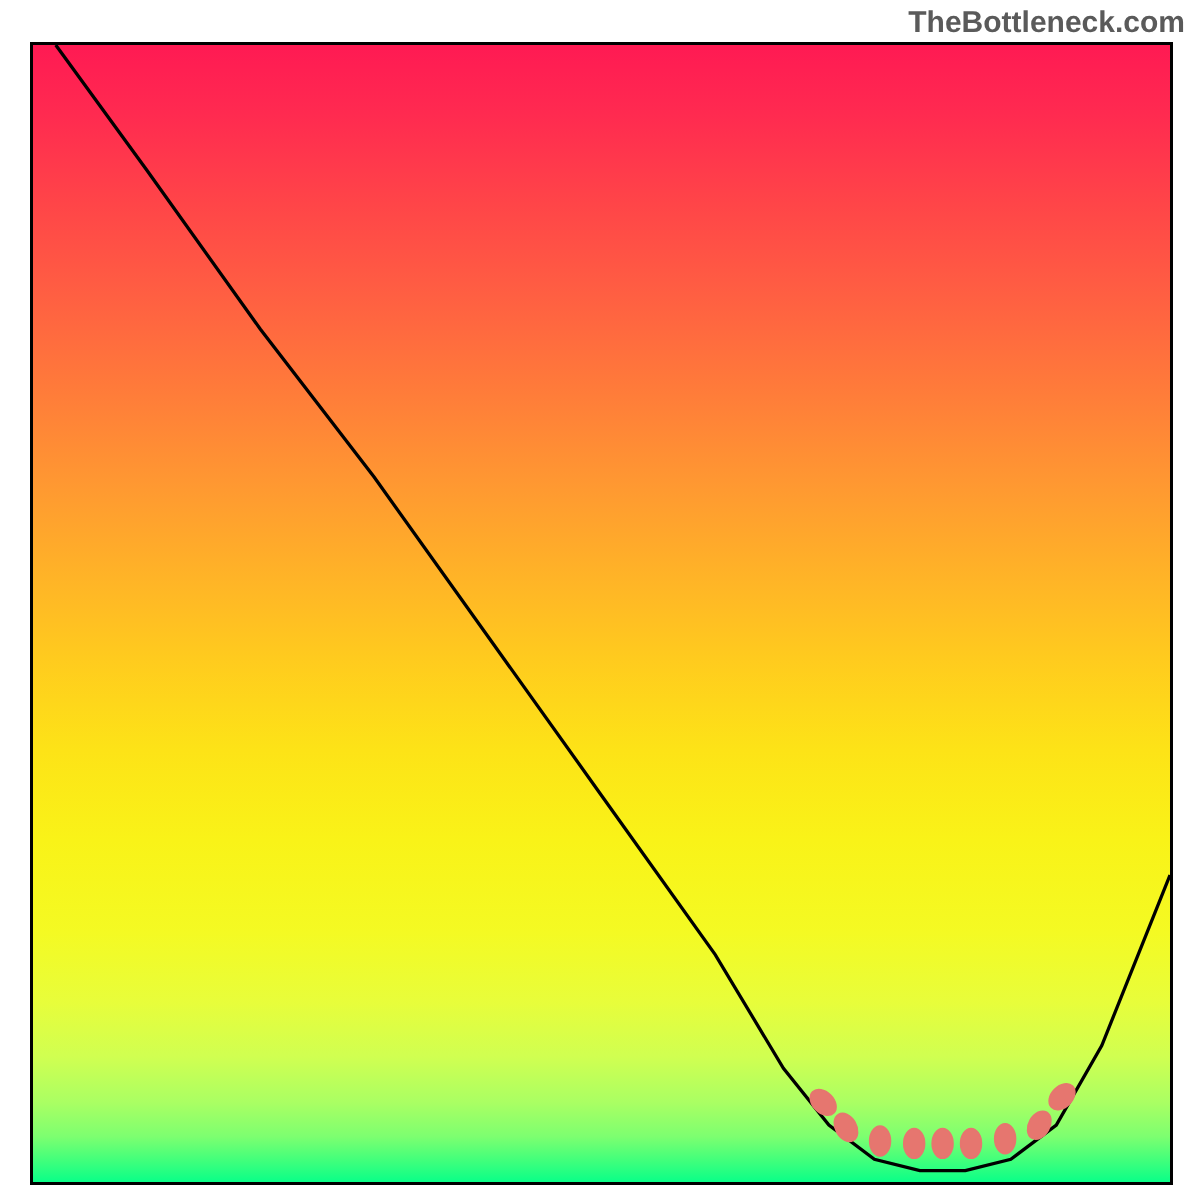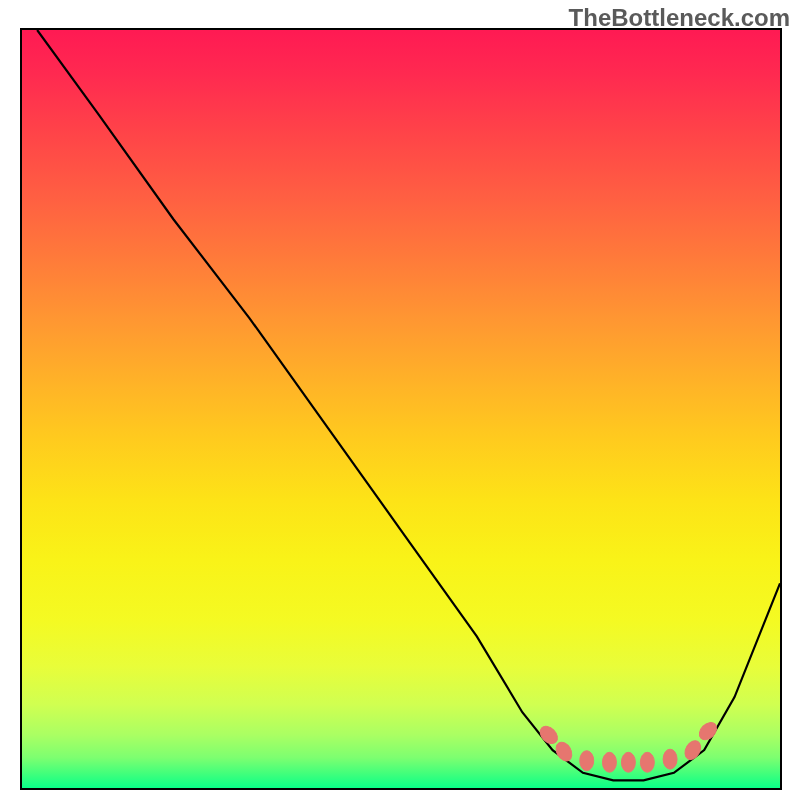--- a/index.html
+++ b/index.html
@@ -8,21 +8,21 @@
     height: 800px;
     background: #ffffff;
     position: relative;
     font-family: Arial, sans-serif;
     overflow: hidden;
   }
   .watermark {
     position: absolute;
     top: 4px;
     right: 10px;
-    font-size: 24px;
+    font-size: 20px;
     font-weight: bold;
     color: #5a5a5a;
     z-index: 10;
   }
   .chart-container {
     position: absolute;
     top: 28px;
     left: 20px;
     width: 762px;
     height: 762px;

